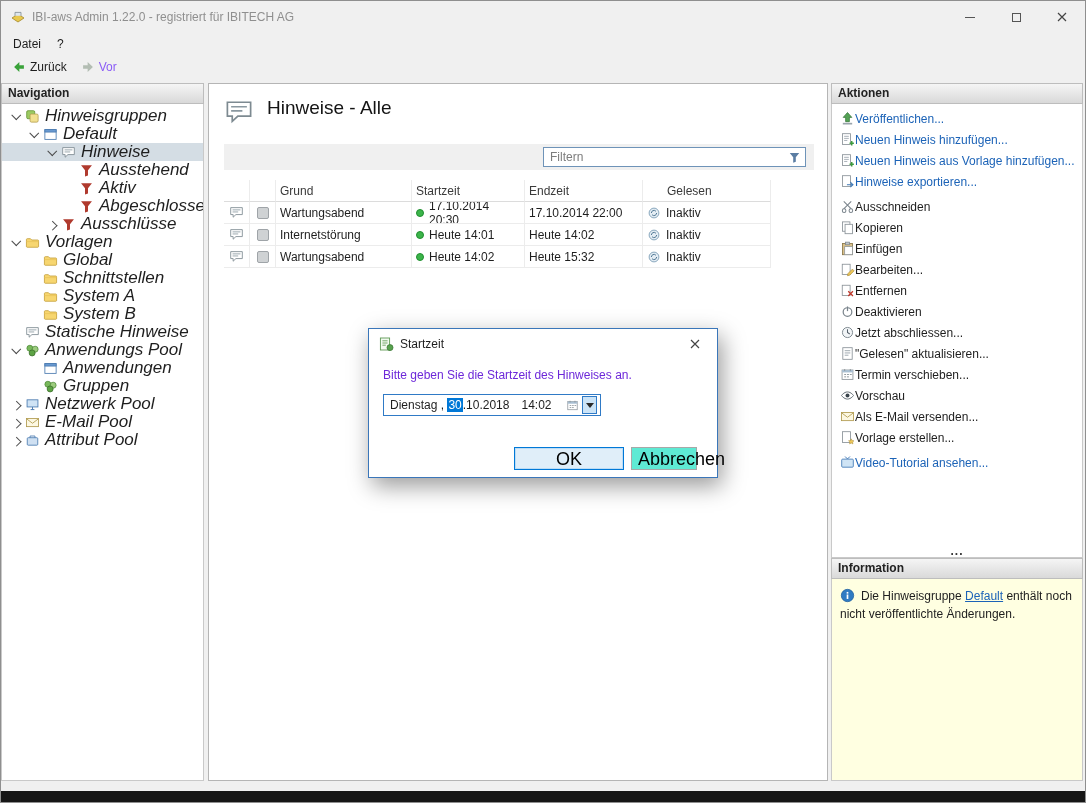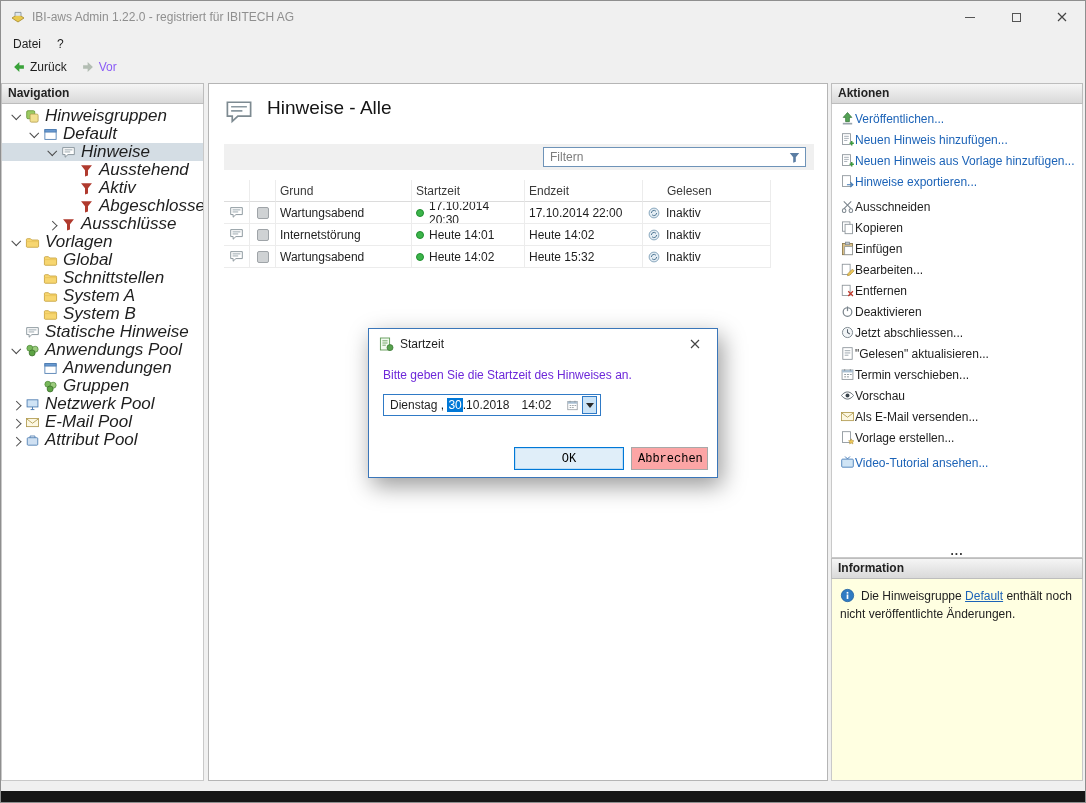--- a/index.html
+++ b/index.html
@@ -107,23 +107,23 @@
   .dlg-close { position:absolute; right:0; top:0; width:45px; height:29px; display:flex; align-items:center; justify-content:center; }
   .dlg-msg { position:absolute; left:14px; top:39px; color:#6d28d9; }
   .dt { position:absolute; left:14px; top:65px; width:218px; height:22px; border:1px solid #2f7ac6;
         display:flex; align-items:center; padding:0 3px 0 6px; font-size:12px; background:#fff; }
   .dt-sel { background:#0078d7; color:#fff; padding:0 1px; }
   .dt-time { margin-left:12px; }
   .dt-cal { width:13px; height:13px; margin-left:auto; flex:none; }
   .dt-dd { width:15px; height:18px; margin-left:3px; background:#cce4f7; border:1px solid #2f7ac6;
            display:flex; align-items:center; justify-content:center; flex:none; }
   .dt-dd::before { content:""; width:0; height:0; border-left:4px solid transparent; border-right:4px solid transparent; border-top:5px solid #2a2a2a; }
-  .btn { position:absolute; top:118px; height:23px; font-family:Liberation Mono, monospace; font-size:12px; cursor:pointer; }
+  .btn { position:absolute; top:118px; height:23px; font-family:Liberation Sans, sans-serif; font-size:18px; cursor:pointer; }
   .btn-ok { left:145px; width:110px; background:#e0eef9; border:1px solid #0078d7; box-shadow:inset 0 0 0 1px #bcdcf5; }
-  .btn-cancel { left:262px; width:77px; background:#fca5a5; border:1px solid #a8a8a8; }
+  .btn-cancel { left:262px; width:66px; background:#5eead4; border:1px solid #a8a8a8; }
 
   .bottom-strip { position:absolute; left:0; right:0; bottom:0; height:11px; background:#161616; }
 </style>
 </head>
 <body>
 
 <svg width="0" height="0" style="position:absolute" aria-hidden="true">
 <defs>
   <symbol id="i-funnel" viewBox="0 0 16 16">
         <path d="M2.2 2.5h11.6L9.6 7.8v5.4l-3.2 1.3V7.8z"></path>

